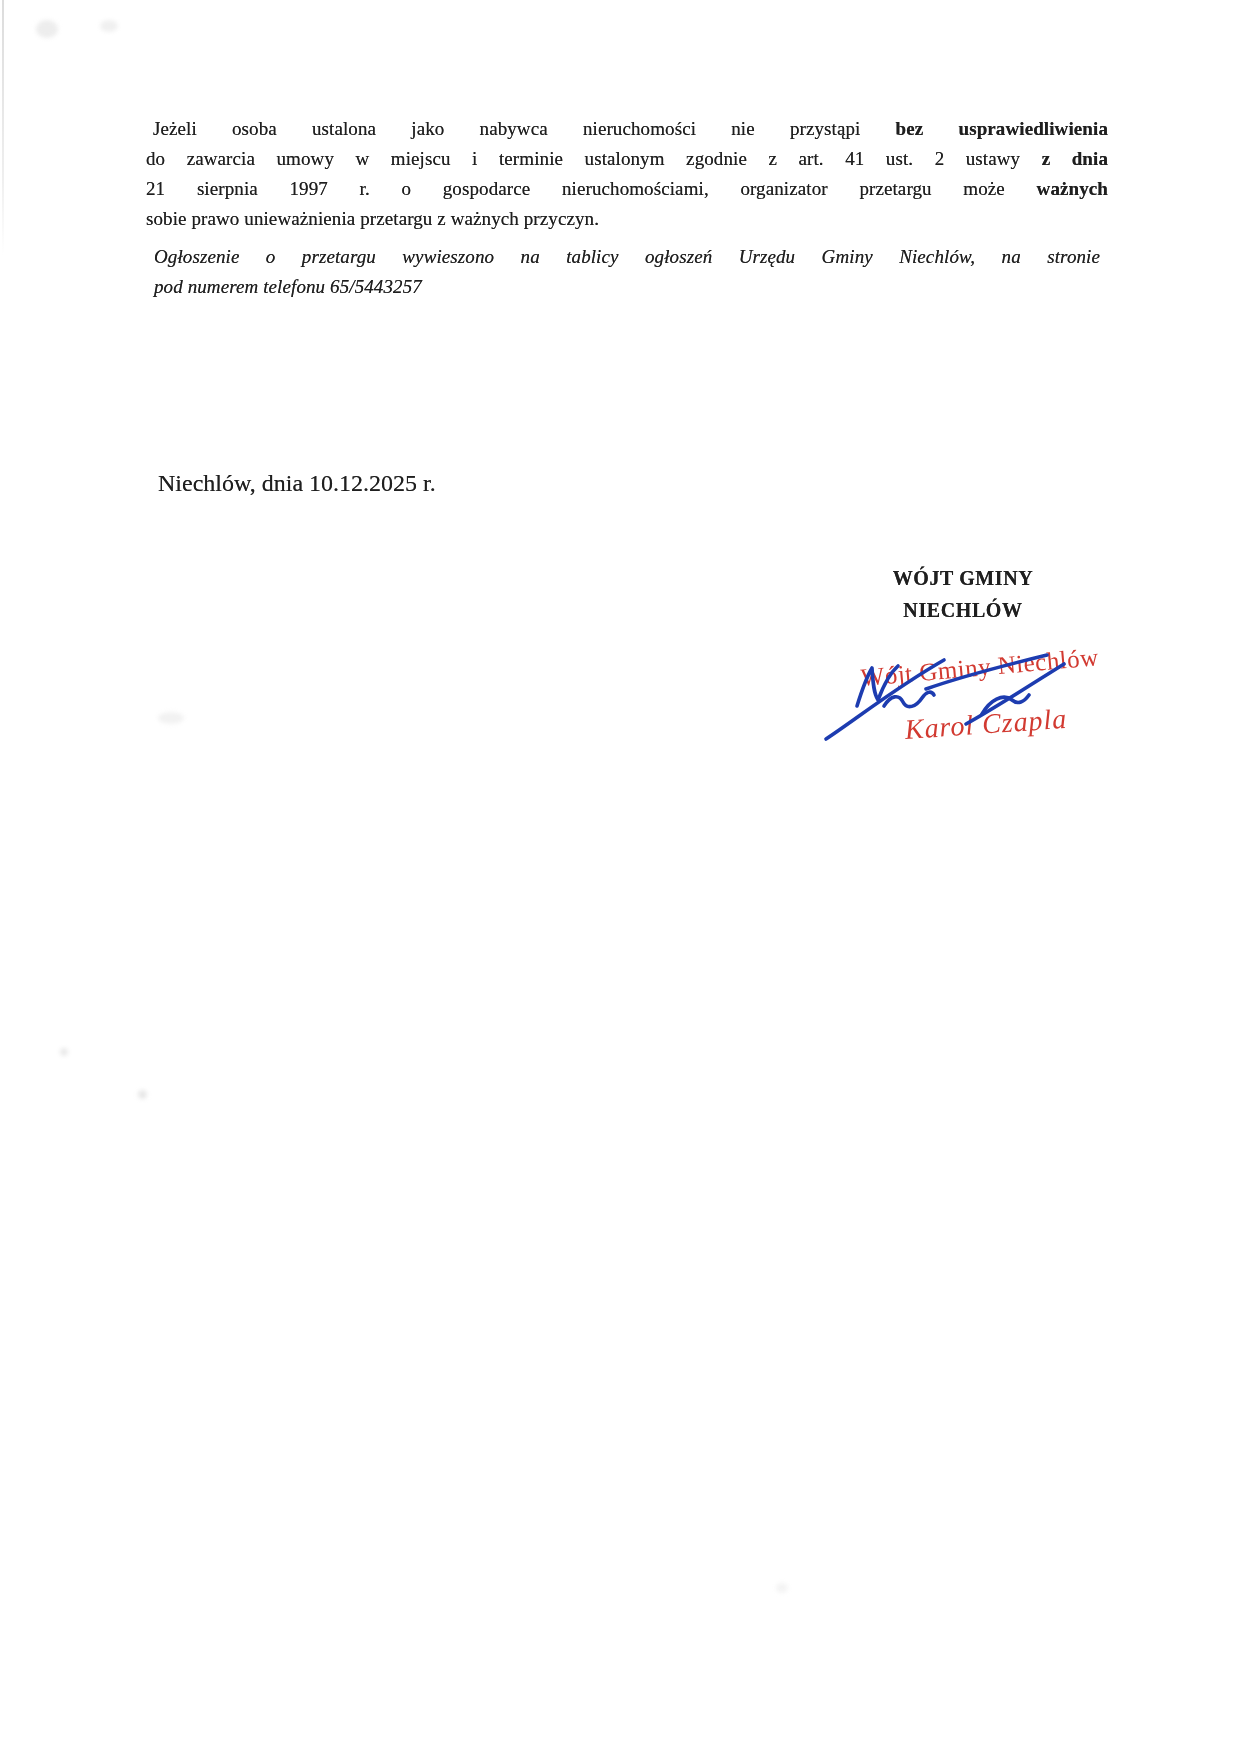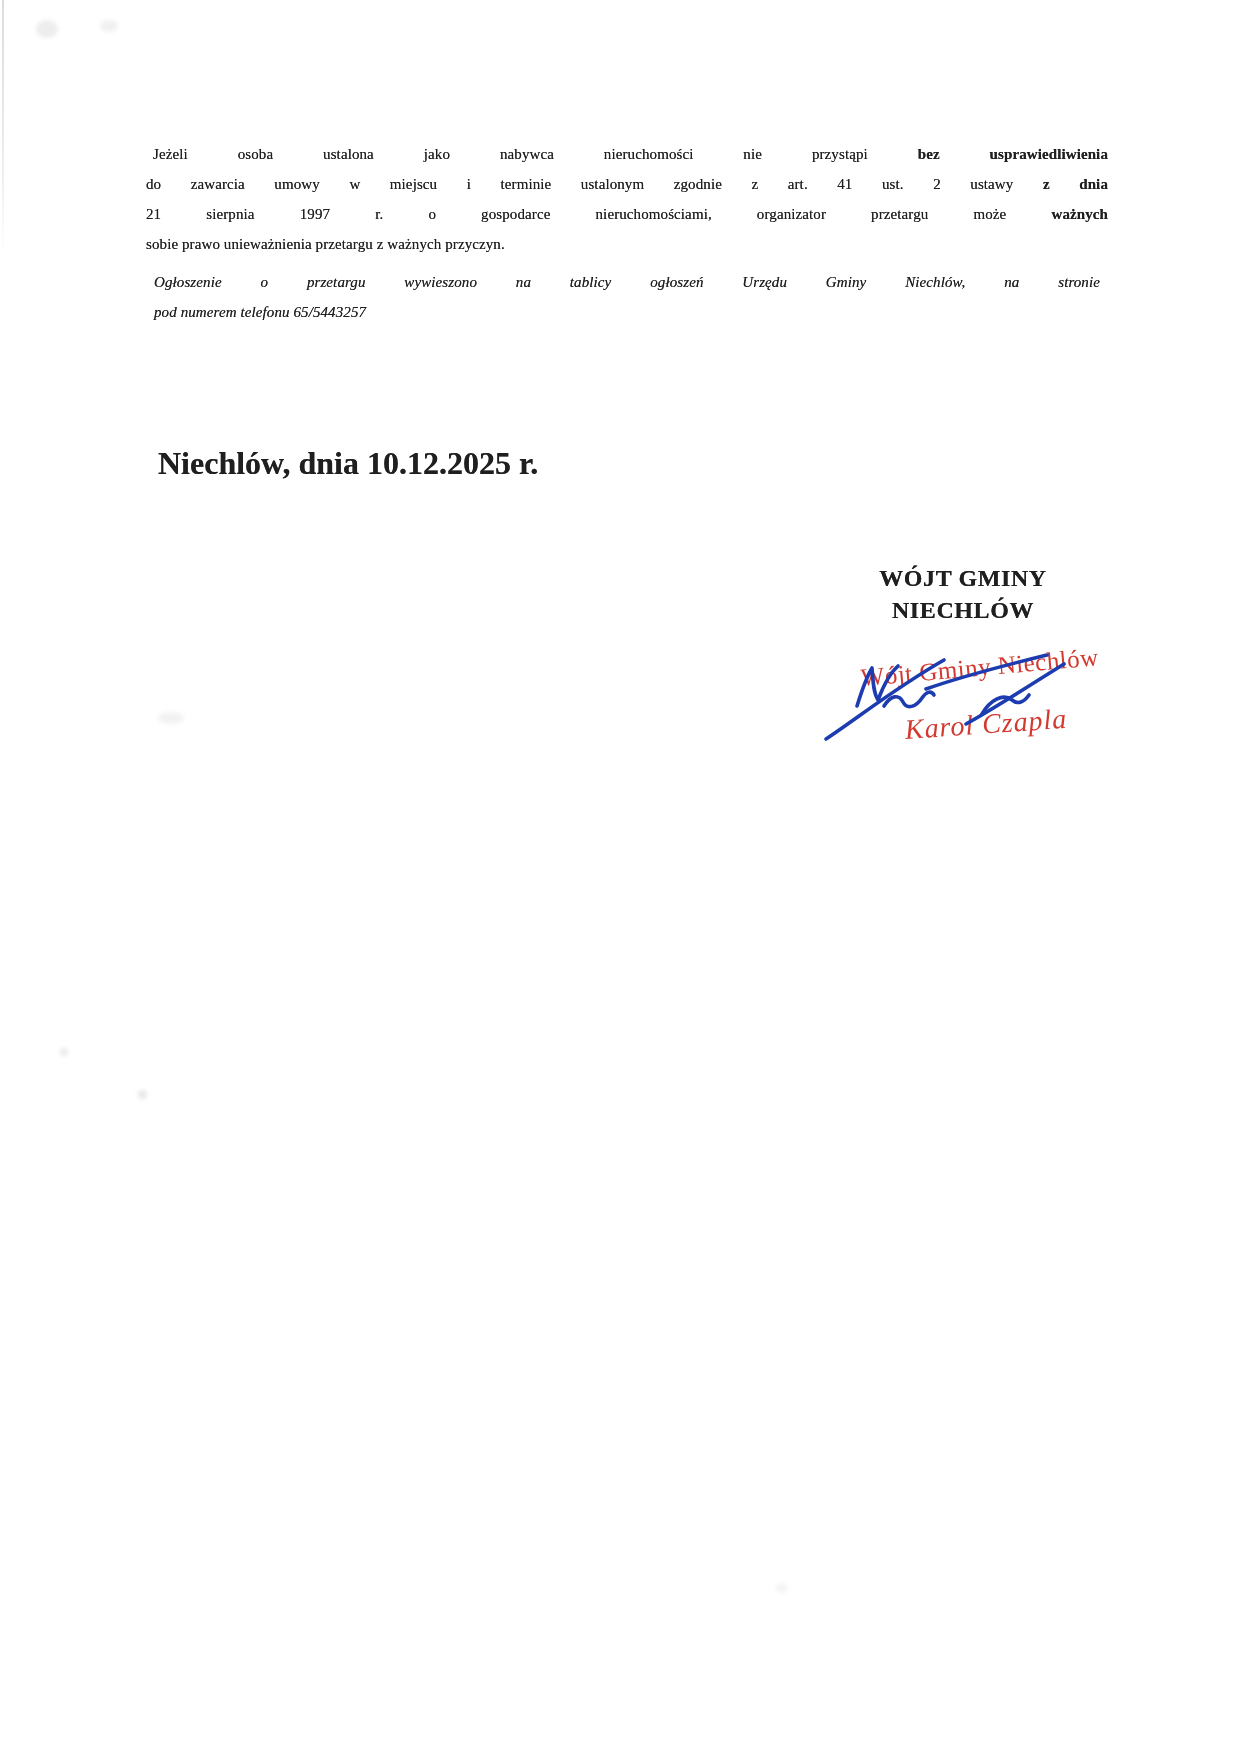--- a/index.html
+++ b/index.html
@@ -24,44 +24,43 @@
   .smudge.s1 { left: 36px;  top: 20px;   width: 22px; height: 18px; }
   .smudge.s2 { left: 100px; top: 20px;   width: 18px; height: 12px; background:#f0f0f0; }
   .smudge.s3 { left: 158px; top: 712px;  width: 26px; height: 12px; background:#f2f2f2; }
   .smudge.s4 { left: 60px;  top: 1048px; width: 8px;  height: 8px;  background:#e9e9e9; }
   .smudge.s5 { left: 138px; top: 1090px; width: 9px;  height: 9px;  background:#e7e7e7; }
   .smudge.s6 { left: 776px; top: 1583px; width: 12px; height: 10px; background:#f4f4f4; }
 
   
   .text-block {
     position: absolute;
-    left: 146px; top: 139px; width: 962px;
-    font-size: 15px; line-height: 30px;
+    left: 146px; top: 114px; width: 962px;
+    font-size: 19px; line-height: 30px;
     letter-spacing: 0.1px;
     text-shadow: 0 0 0.45px rgba(20,20,20,0.75);
   }
   .ln { display: block; text-align: justify; text-align-last: justify; white-space: normal; }
   .ln.last { text-align: center; text-align-last: left; }
   .ln.indent { padding-left: 7px; }
   .ln b { font-weight: bold; }
   .para-notice { margin: 0; }
   .para-italic { margin: 8px; font-style: italic; }
 
   .dateline {
-    position: absolute; left: 158px; top: 448px;
-    font-size: 32px; line-height: 30px;
+    position: absolute; left: 158px; top: 468px;
+    font-size: 24px; line-height: 30px;
     text-shadow: 0 0 0.4px rgba(20,20,20,0.7);
-    font-weight: bold;
   }
 
   
   .office-block {
     position: absolute; left: 855px; top: 562px; width: 216px;
     text-align: center; font-weight: bold;
-    font-size: 24px; line-height: 32px; letter-spacing: 0.6px;
+    font-size: 20px; line-height: 32px; letter-spacing: 0.6px;
     text-shadow: 0 0 0.5px rgba(10,10,10,0.8);
   }
 
   
   .sig-area { position: absolute; left: 810px; top: 640px; width: 300px; height: 125px; }
   .stamp-office {
     position: absolute; left: 52px; top: 24px;
     color: #d23a31; font-size: 25px; white-space: nowrap;
     transform: rotate(-5deg); transform-origin: left bottom;
     letter-spacing: 0.5px;

